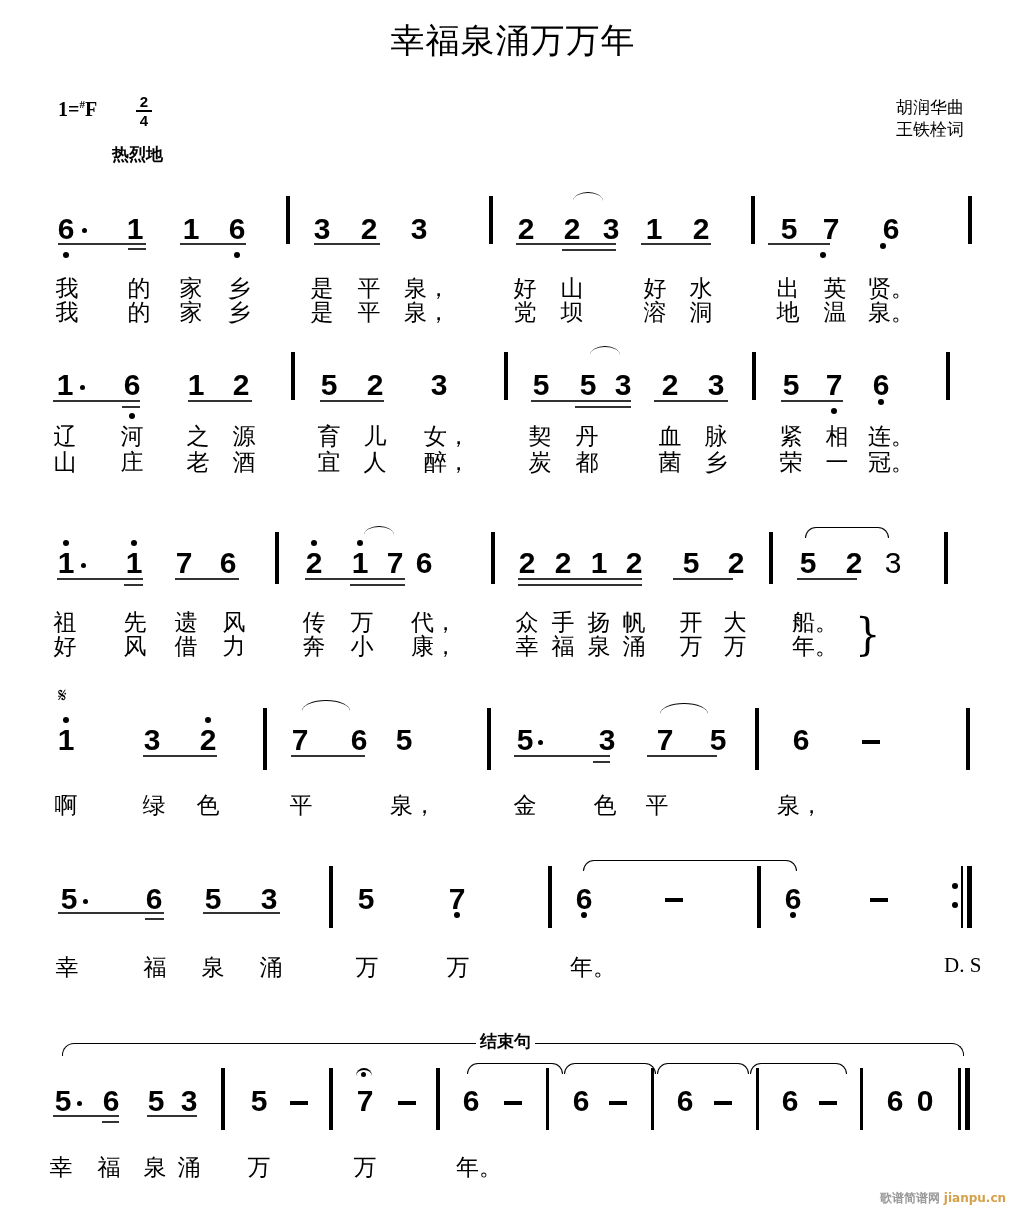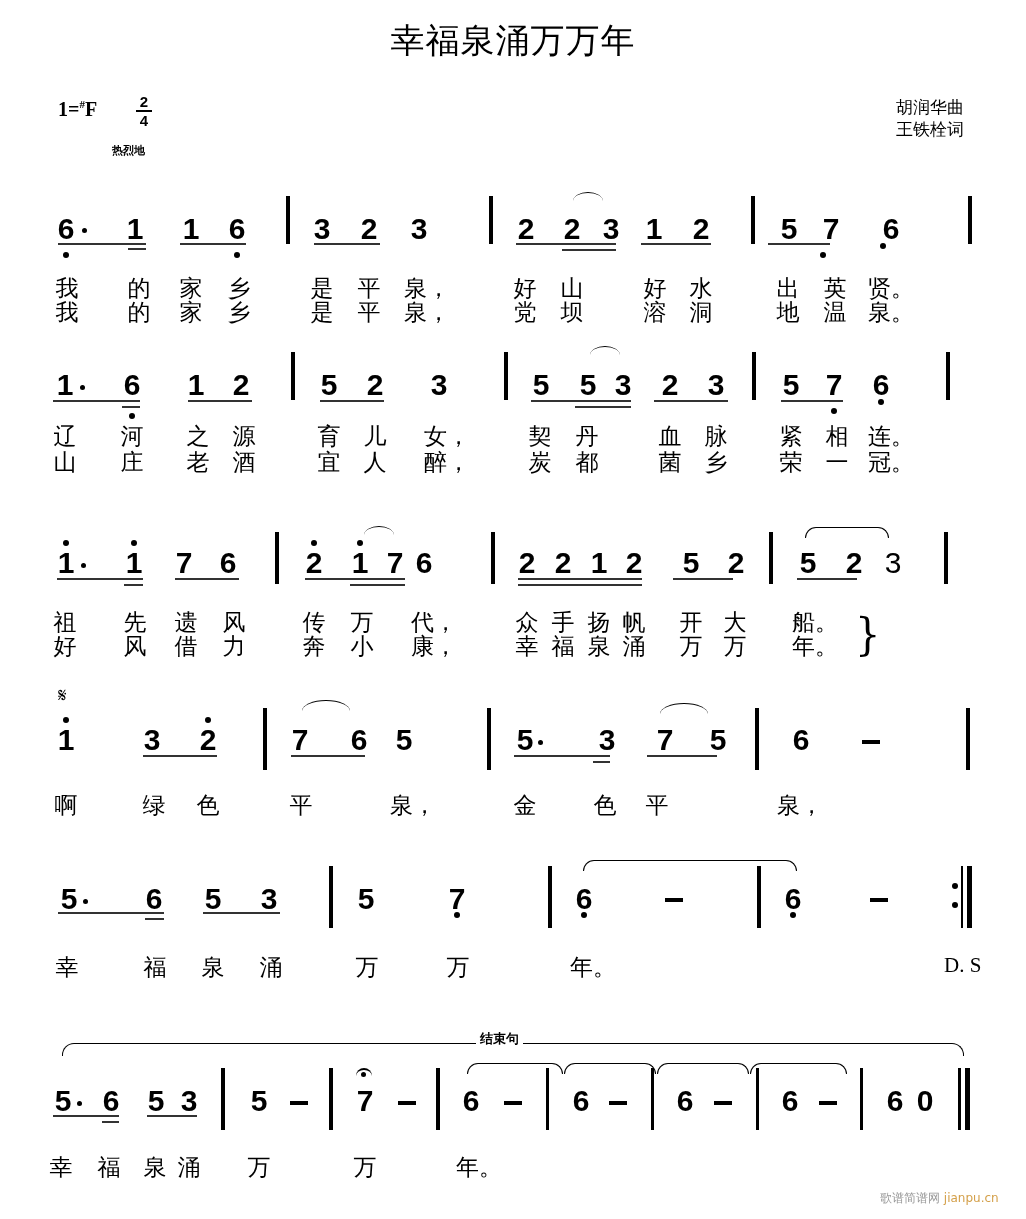--- a/index.html
+++ b/index.html
@@ -3,37 +3,37 @@
 <meta charset="utf-8">
 <style>
   html, body { margin:0; padding:0; background:#ffffff; }
   body { width:1026px; height:1219px; position:relative; overflow:hidden; font-family:"DejaVu Sans", sans-serif; color:#000; }
   .abs { position:absolute; }
   .title { left:0; width:1026px; top:18px; text-align:center; font-family:"DejaVu Serif", serif; font-size:34px; letter-spacing:1px; }
   .key { left:58px; top:98px; font-family:"Liberation Serif", serif; font-weight:bold; font-size:20px; }
   .key sup { font-size:11px; }
   .ts { left:136px; top:94px; width:16px; text-align:center; font-family:"Liberation Sans", sans-serif; font-weight:bold; font-size:15px; line-height:15px; }
   .ts .bar { height:2px; background:#000; margin:1px 0; }
-  .tempo { left:112px; top:143px; font-size:11px; font-weight:bold; }
+  .tempo { left:112px; top:143px; font-size:17px; font-weight:bold; }
   .credit { left:896px; font-size:17px; }
   .note { position:absolute; font-family:"Liberation Sans", sans-serif; font-weight:bold; font-size:30px; line-height:30px; width:22px; text-align:center; }
   .dash { position:absolute; height:4px; width:18px; background:#000; }
   .ul { position:absolute; height:2px; background:#333; }
   .dot { position:absolute; width:6px; height:6px; border-radius:50%; background:#000; }
   .aug { position:absolute; width:5px; height:5px; border-radius:50%; background:#000; }
   .barline { position:absolute; width:4px; background:#000; }
   .lyr { position:absolute; font-family:"DejaVu Serif", serif; font-size:23px; line-height:25px; width:30px; text-align:center; }
   .slur { position:absolute; border-top:1.5px solid #000; border-radius:50% 50% 0 0 / 100% 100% 0 0; }
   .tie { position:absolute; border-top:1.5px solid #000; border-left:1.5px solid #000; border-right:1.5px solid #000; border-radius:12px 12px 0 0; border-bottom:none; }
   .segno { left:58px; top:683px; font-size:20px; font-family:"DejaVu Serif", serif; }
   .ds { left:944px; top:953px; font-family:"Liberation Serif", serif; font-size:21px; }
   .brace { left:855px; top:612px; font-size:40px; font-family:"DejaVu Serif", serif; transform:scaleY(1.1); }
-  .endlabel { left:476px; top:1030px; font-size:13px; font-weight:bold; background:#fff; padding:0 4px; }
+  .endlabel { left:476px; top:1030px; font-size:17px; font-weight:bold; background:#fff; padding:0 4px; }
   .watermark { left:880px; top:1190px; font-size:12px; color:#999; }
-  .watermark span { color:#d4a04a; }
+  .watermark span { color:#d4a04a;font-weight:bold; }
 </style>
 </head>
 <body>
 
 <div class="abs title">幸福泉涌万万年</div>
 
 <div class="abs key"><span>1=</span><sup>#</sup><span>F</span></div>
 <div class="abs ts">
     <div>2</div>
     <div class="bar"></div>

